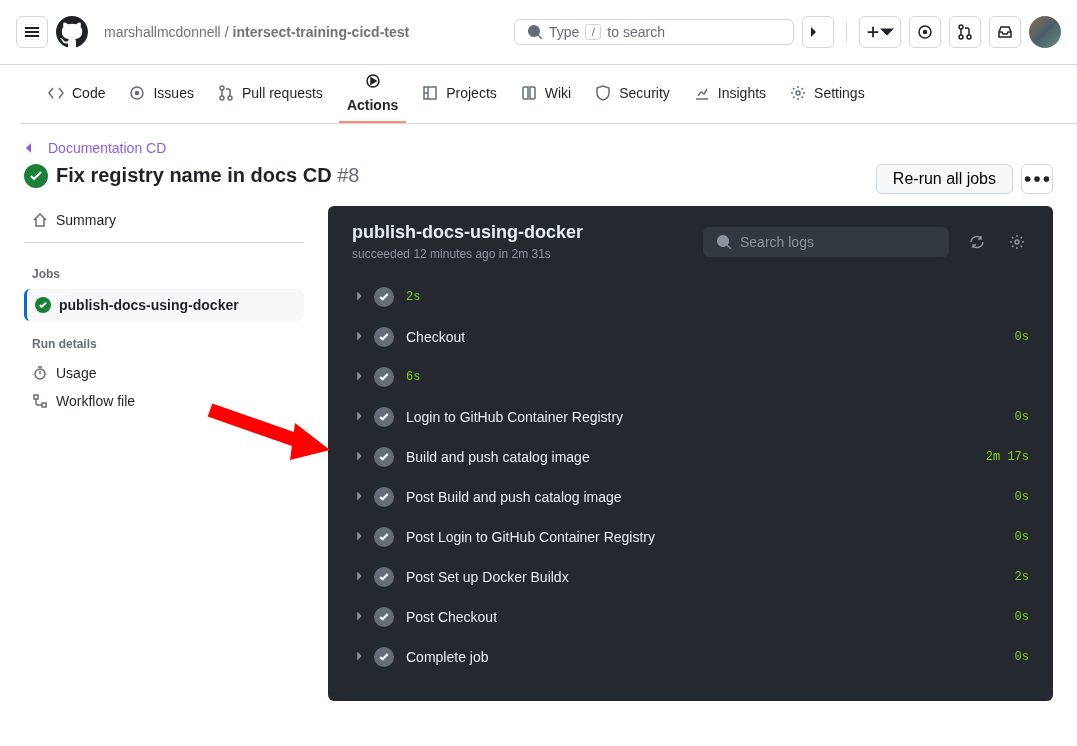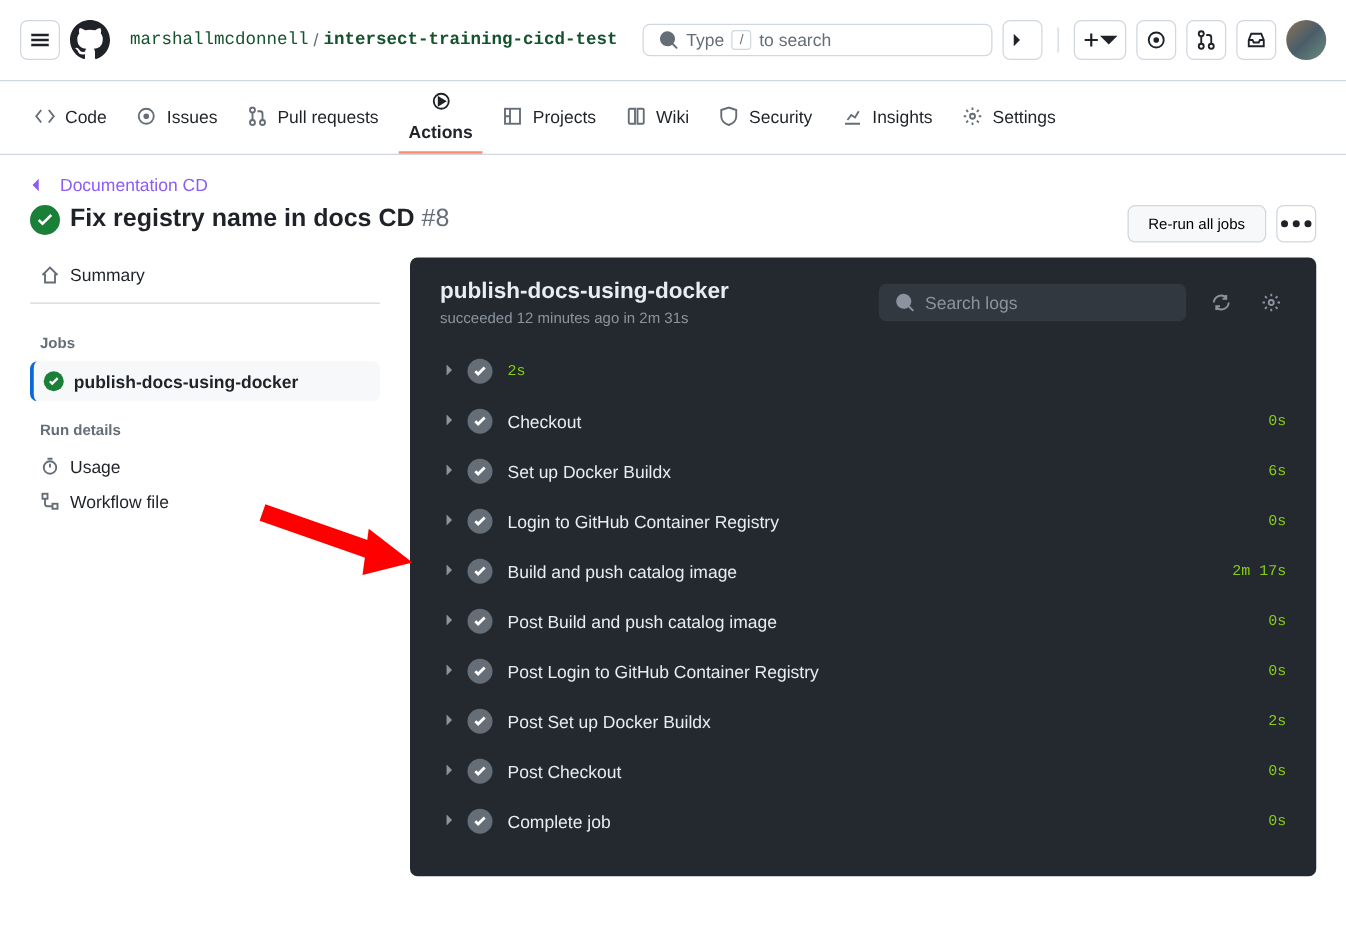--- a/index.html
+++ b/index.html
@@ -4,51 +4,51 @@
   <style>
     * { box-sizing: border-box; margin: 0; padding: 0; }
     body { font-family: -apple-system, BlinkMacSystemFont, "Segoe UI", Helvetica, Arial, sans-serif; font-size: 14px; color: #1f2328; background: #fff; }
     
     
     .header { display: flex; align-items: center; padding: 16px; border-bottom: 1px solid #d0d7de; gap: 8px; }
     .hamburger { width: 32px; height: 32px; border: 1px solid #d0d7de; border-radius: 6px; display: flex; align-items: center; justify-content: center; cursor: pointer; }
     .hamburger svg { width: 16px; height: 16px; }
     .logo { width: 32px; height: 32px; display: flex; align-items: center; justify-content: center; cursor: pointer; }
     .breadcrumb { display: flex; align-items: center; gap: 4px; font-size: 14px; margin-left: 8px; }
-    .breadcrumb a { color: #14532d; text-decoration: none; cursor: pointer; font-family: Liberation Mono, monospace; }
+    .breadcrumb a { color: #737373; text-decoration: none; cursor: pointer; }
     .breadcrumb .sep { color: #656d76; }
     .breadcrumb .repo { font-weight: 600; }
     .header-spacer { flex: 1; }
     .search-box { display: flex; align-items: center; border: 1px solid #d0d7de; border-radius: 6px; padding: 4px 12px; width: 280px; gap: 6px; color: #656d76; cursor: text; }
     .search-box svg { width: 16px; height: 16px; }
     .kbd { display: inline-flex; align-items: center; justify-content: center; padding: 0 4px; border: 1px solid #d0d7de; border-radius: 3px; font-size: 11px; height: 16px; min-width: 16px; }
     .header-divider { width: 1px; height: 20px; background: #d0d7de; margin: 0 4px; }
     .icon-btn { width: 32px; height: 32px; border: 1px solid #d0d7de; border-radius: 6px; display: flex; align-items: center; justify-content: center; cursor: pointer; }
     .icon-btn svg { width: 16px; height: 16px; }
     .icon-btn-split { width: 42px; padding: 0 6px; justify-content: space-between; }
     .avatar { width: 32px; height: 32px; border-radius: 50%; background: linear-gradient(135deg, #8b7355 0%, #4a5d6a 50%, #6b8e7f 100%); cursor: pointer; }
     
     
-    .repo-nav { display: flex; align-items: center; padding: 0 16px; border-bottom: 1px solid #d0d7de; }
+    .repo-nav { display: flex; align-items: center; padding: 0 16px; border-bottom: 1px solid #d0d7de; margin-left: 20px; }
     .repo-nav-item { display: flex; align-items: center; gap: 8px; padding: 8px 8px; margin: 0 4px; cursor: pointer; color: #1f2328; border-bottom: 2px solid transparent; }
     .repo-nav-item.active { border-bottom-color: #fd8c73; font-weight: 600; flex-direction: column; }
     .repo-nav-item svg { width: 16px; height: 16px; color: #656d76; }
     .repo-nav-item.active svg { color: #1f2328; }
     
     
     .main { padding: 16px 24px; }
     .back-link { display: inline-flex; align-items: center; gap: 8px; color: #8b5cf6; cursor: pointer; margin-bottom: 8px; font-size: 14px; }
     .back-link svg { width: 16px; height: 16px; }
     .run-header { display: flex; gap: 8px; margin-bottom: 12px; }
     .check-icon { width: 24px; height: 24px; background: #1a7f37; border-radius: 50%; display: flex; align-items: center; justify-content: center; }
     .check-icon svg { width: 16px; height: 16px; color: #fff; }
     .run-title { font-size: 20px; font-weight: 600; }
     .run-number { color: #656d76; font-weight: 400; }
     .run-header-spacer { flex: 1; }
-    .rerun-btn { border: 1px solid #d0d7de; border-radius: 6px; padding: 5px 16px; background: #f6f8fa; cursor: pointer; font-size: 12px; }
+    .rerun-btn { border: 1px solid #d0d7de; border-radius: 6px; padding: 5px 16px; background: #f6f8fa; cursor: pointer; font-size: 16px; }
     .kebab-btn { border: 1px solid #d0d7de; border-radius: 6px; width: 32px; height: 30px; display: flex; align-items: center; justify-content: center; cursor: pointer; }
     
     .main-body { display: flex; gap: 24px; }
     
     
     .sidebar { width: 280px; flex-shrink: 0; }
     .sidebar-item { display: flex; align-items: center; gap: 8px; padding: 6px 8px; cursor: pointer; border-radius: 6px; }
     .sidebar-item svg { width: 16px; height: 16px; color: #656d76; }
     .sidebar-section-title { color: #656d76; font-size: 12px; font-weight: 600; padding: 16px 8px 8px; }
     .sidebar-job { display: flex; align-items: center; gap: 8px; padding: 8px 8px; background: #f6f8fa; border-radius: 6px; border-left: 3px solid #0969da; font-weight: 600; cursor: pointer; }
@@ -330,21 +330,20 @@
   </div>
           <div class="log-step">
     <span class="chevron-right"><svg viewBox="0 0 16 16" fill="currentColor">
                 <path d="M6 3l5 5-5 5z"></path>
               </svg></span>
     <span class="check-badge">
               <svg viewBox="0 0 16 16" fill="none" stroke="currentColor" stroke-width="3">
                 <path d="M3 8l3 3 7-7"></path>
               </svg>
             </span>
-    <span class="step-name">Set up Docker Buildx</span>
     <span class="step-time">6s</span>
   </div>
           <div class="log-step">
     <span class="chevron-right"><svg viewBox="0 0 16 16" fill="currentColor">
                 <path d="M6 3l5 5-5 5z"></path>
               </svg></span>
     <span class="check-badge">
               <svg viewBox="0 0 16 16" fill="none" stroke="currentColor" stroke-width="3">
                 <path d="M3 8l3 3 7-7"></path>
               </svg>

